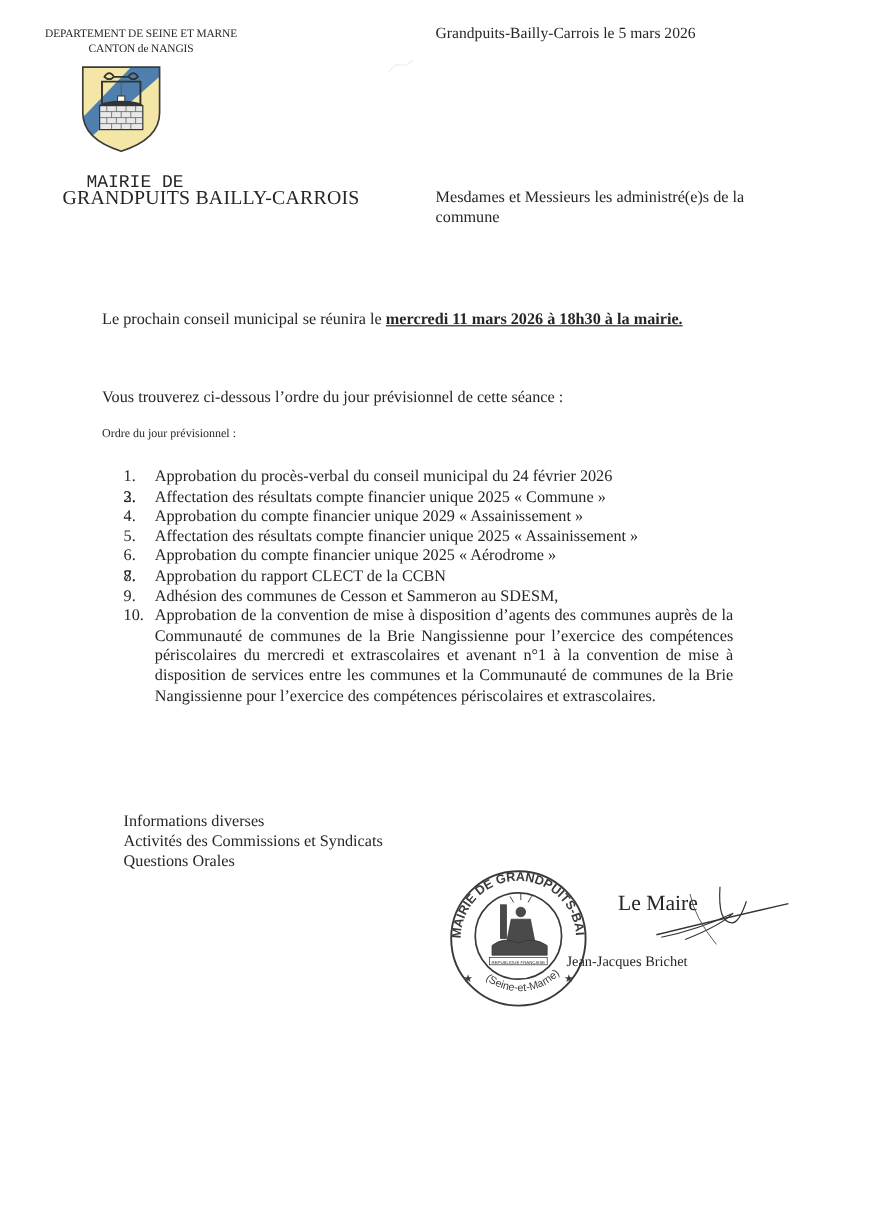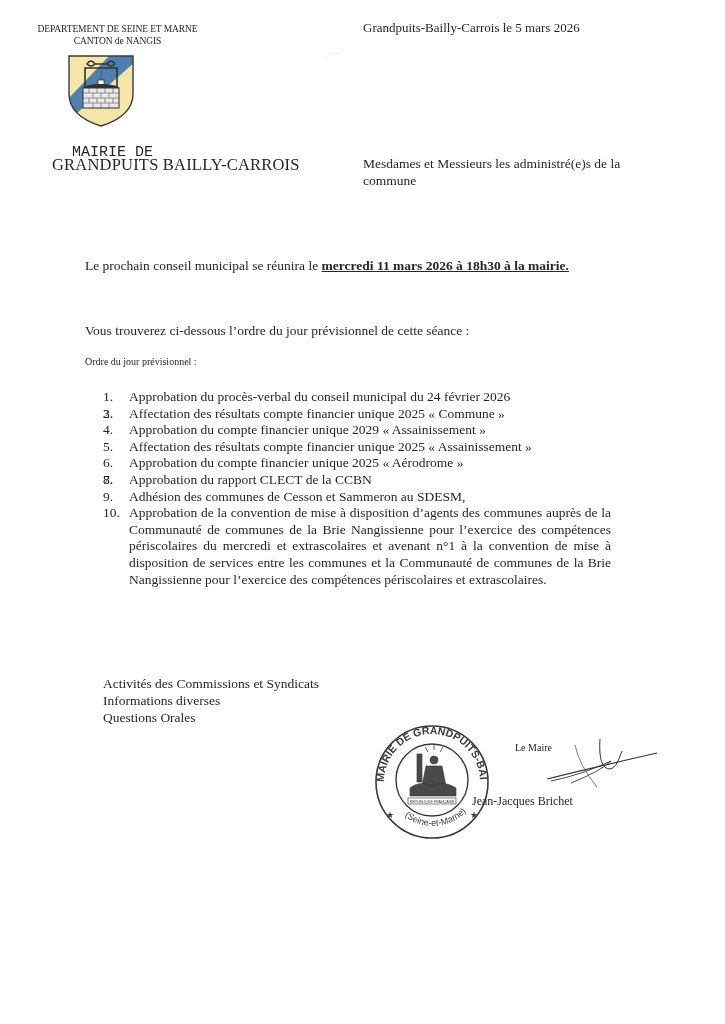--- a/index.html
+++ b/index.html
@@ -15,21 +15,21 @@
   .announce { left: 85px; top: 258px; font-size: 13.5px; text-align: right; }
   .announce .em { font-weight: bold; text-decoration: underline; }
   .intro { left: 85px; top: 323px; font-size: 13.5px; }
   .odj-title { left: 85px; top: 356px; font-size: 10px; }
   .agenda { left: 103px; top: 389px; width: 508px; margin: 0; padding: 0; list-style: none; font-size: 13.5px; line-height: 16.6px; }
   .agenda li { position: relative; padding-left: 26px; text-align: justify; }
   .agenda li .num { position: absolute; left: 0; top: 0; }
   .misc { left: 103px; top: 676px; font-size: 13.5px; line-height: 16.8px; }
   .misc div { white-space: nowrap; }
   .stamp { left: 370px; top: 720px; width: 125px; height: 120px; }
-  .maire-title { left: 515px; top: 742px; font-size: 10px; }
+  .maire-title { left: 515px; top: 742px; font-size: 18px; }
   .maire-name { left: 472px; top: 794px; font-size: 12px; }
   .signature { left: 545px; top: 735px; width: 115px; height: 60px; }
   .smudge { left: 320px; top: 46px; width: 28px; height: 18px; }
 </style>
 </head>
 <body>
 
 <div class="abs dept">
   <div>DEPARTEMENT DE SEINE ET MARNE</div>
   <div>CANTON de NANGIS</div>
@@ -99,22 +99,22 @@
   <li><span class="num">4.</span><span>Approbation du compte financier unique 2029 « Assainissement »</span></li>
   <li><span class="num">5.</span><span>Affectation des résultats compte financier unique 2025 « Assainissement »</span></li>
   <li><span class="num">6.</span><span>Approbation du compte financier unique 2025 « Aérodrome »</span></li>
   <li><span class="num">7.</span></li>
   <li><span class="num">8.</span><span>Approbation du rapport CLECT de la CCBN</span></li>
   <li><span class="num">9.</span><span>Adhésion des communes de Cesson et Sammeron au SDESM,</span></li>
   <li><span class="num">10.</span><span>Approbation de la convention de mise à disposition d’agents des communes auprès de la Communauté de communes de la Brie Nangissienne pour l’exercice des compétences périscolaires du mercredi et extrascolaires et avenant n°1 à la convention de mise à disposition de services entre les communes et la Communauté de communes de la Brie Nangissienne pour l’exercice des compétences périscolaires et extrascolaires.</span></li>
 </ol>
 
 <div class="abs misc">
+  <div>Informations diverses</div>
   <div>Activités des Commissions et Syndicats</div>
-  <div>Informations diverses</div>
   <div>Questions Orales</div>
 </div>
 
 <svg class="abs stamp" viewBox="0 0 125 120">
   <defs>
     <path id="arcTop" d="M14 62 A48 48 0 0 1 110 62"></path>
     <path id="arcBot" d="M30 92 A46 46 0 0 0 96 92"></path>
   </defs>
   <circle cx="62" cy="62" r="56" fill="none" stroke="#3a3a3a" stroke-width="1.6"></circle>
   <circle cx="62" cy="60" r="36" fill="none" stroke="#3a3a3a" stroke-width="1.4"></circle>

